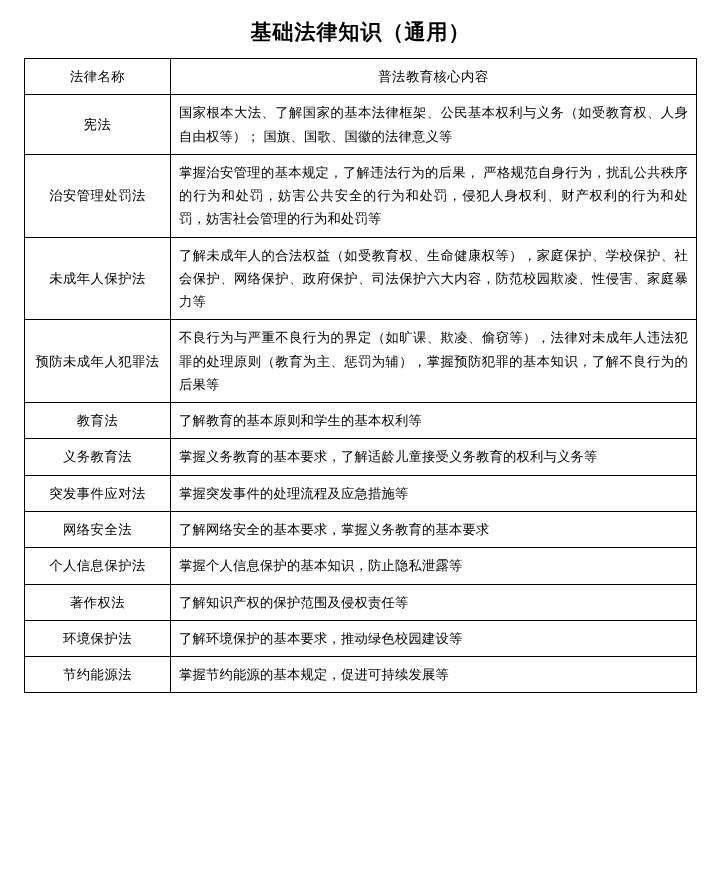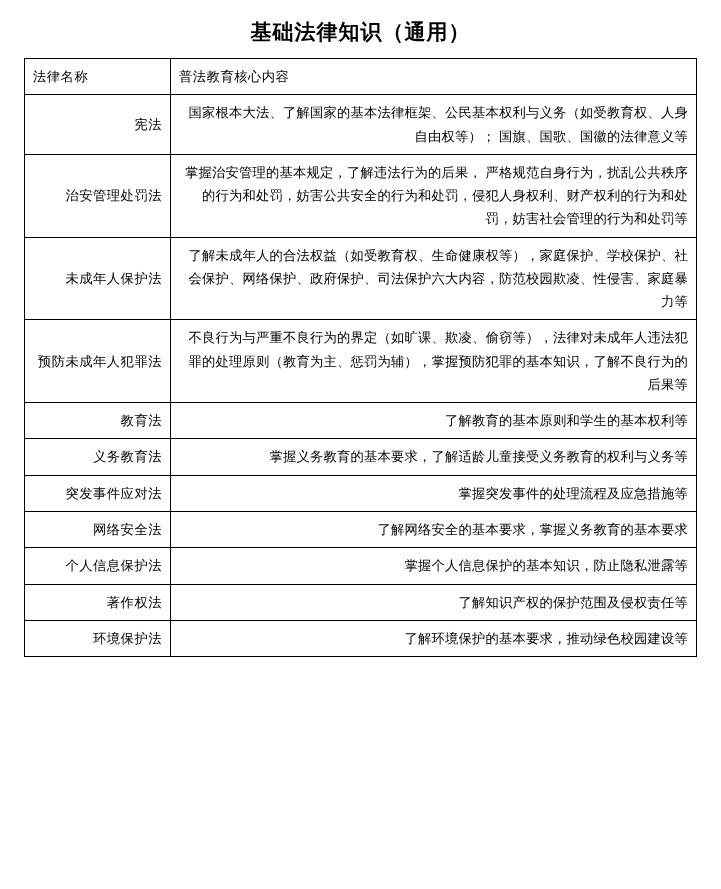--- a/index.html
+++ b/index.html
@@ -33,24 +33,23 @@
     table-layout: fixed;
   }
   table.law-table td, table.law-table th {
     border: 1px solid #000000;
     padding: 6px 8px;
     font-size: 13.3px;
     line-height: 1.75;
     vertical-align: middle;
     font-weight: normal;
     font-family: "Liberation Serif", "DejaVu Serif", serif;
-    text-align: right;
   }
   table.law-table th {
-    text-align: left;
+    text-align: center;
   }
   col.c-name { width: 146px; }
   col.c-content { width: 526px; }
   td.name-cell {
     text-align: center;
     letter-spacing: 0.5px;
   }
   td.content-cell {
     text-align: justify;
     text-justify: inter-ideograph;
@@ -116,16 +115,20 @@
         <td class="content-cell">掌握个人信息保护的基本知识，防止隐私泄露等</td>
       </tr>
       <tr>
         <td class="name-cell">著作权法</td>
         <td class="content-cell">了解知识产权的保护范围及侵权责任等</td>
       </tr>
       <tr>
         <td class="name-cell">环境保护法</td>
         <td class="content-cell">了解环境保护的基本要求，推动绿色校园建设等</td>
       </tr>
+      <tr>
+        <td class="name-cell">节约能源法</td>
+        <td class="content-cell">掌握节约能源的基本规定，促进可持续发展等</td>
+      </tr>
     </tbody>
   </table>
 
 </div>
 
 </body></html>

